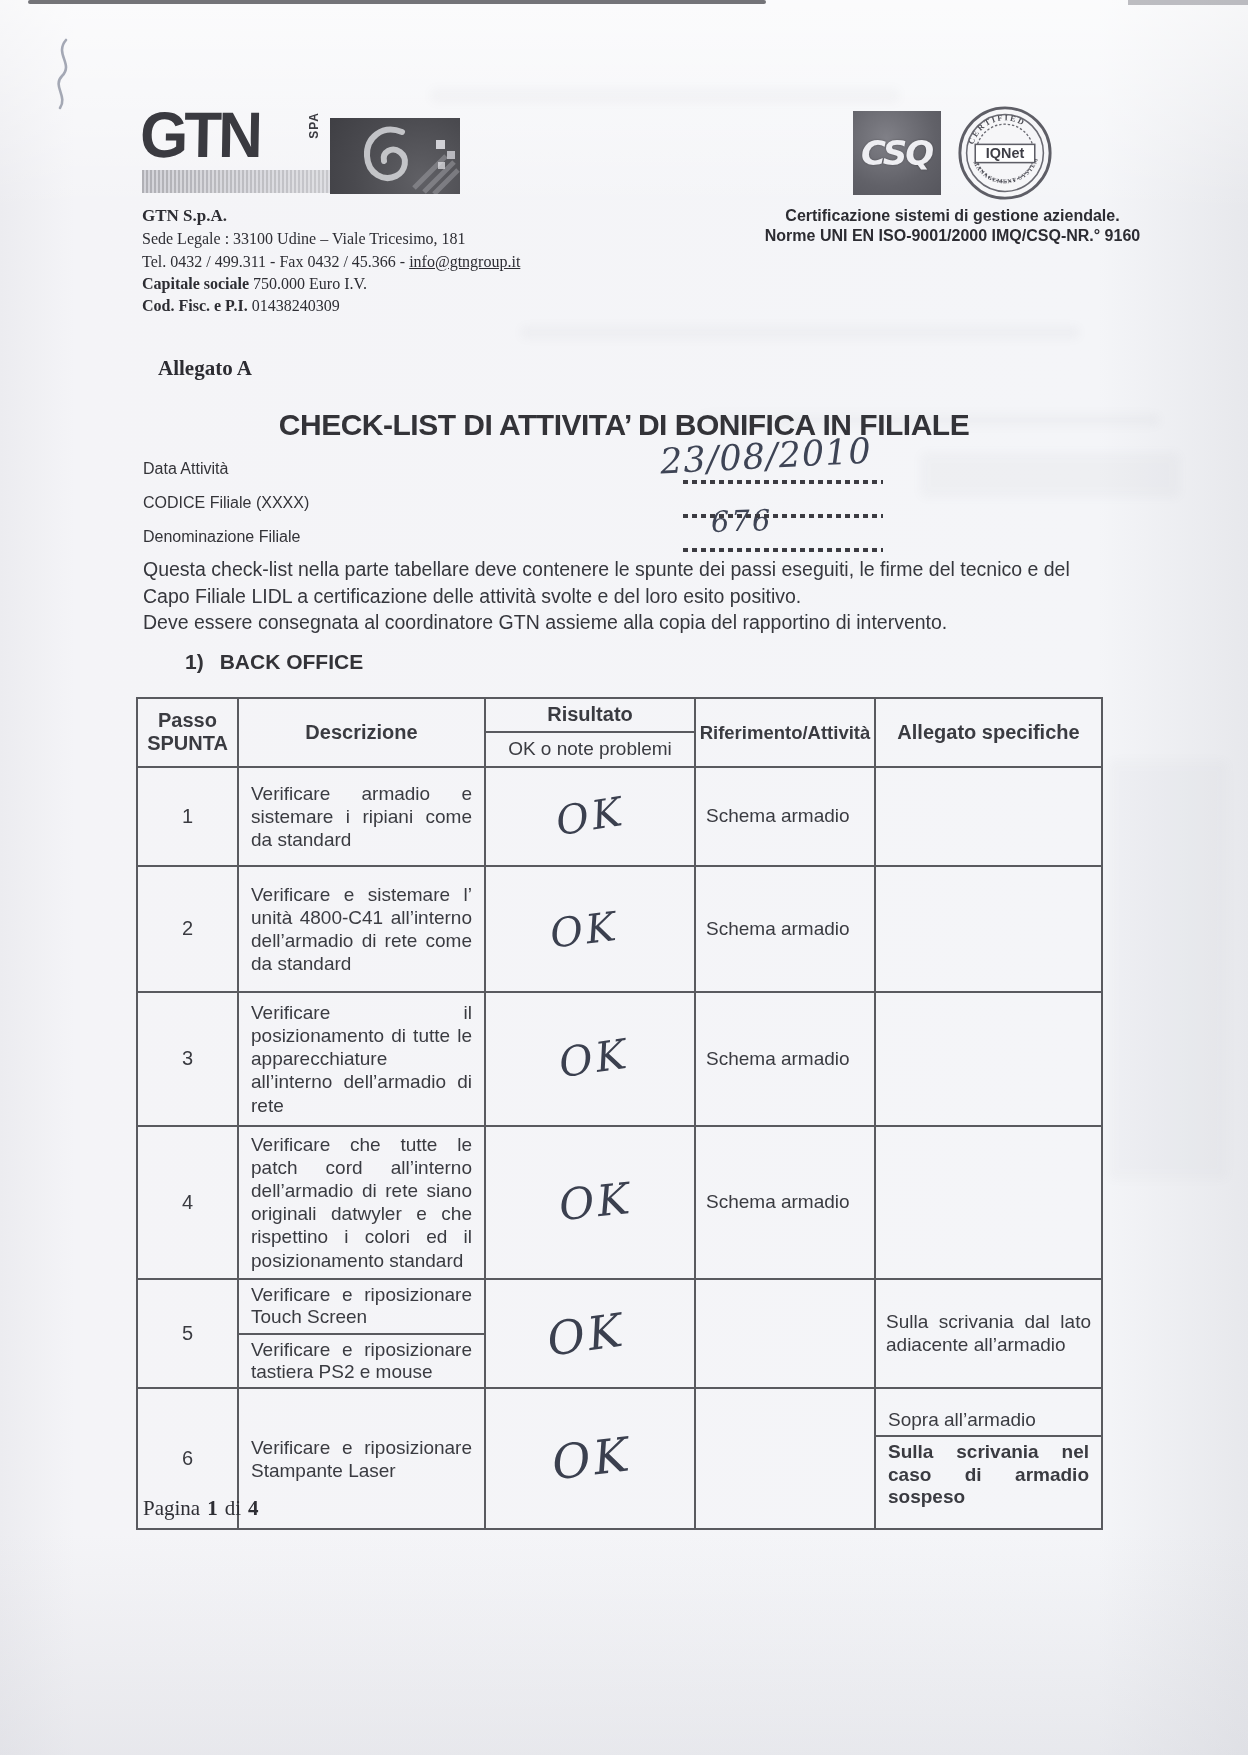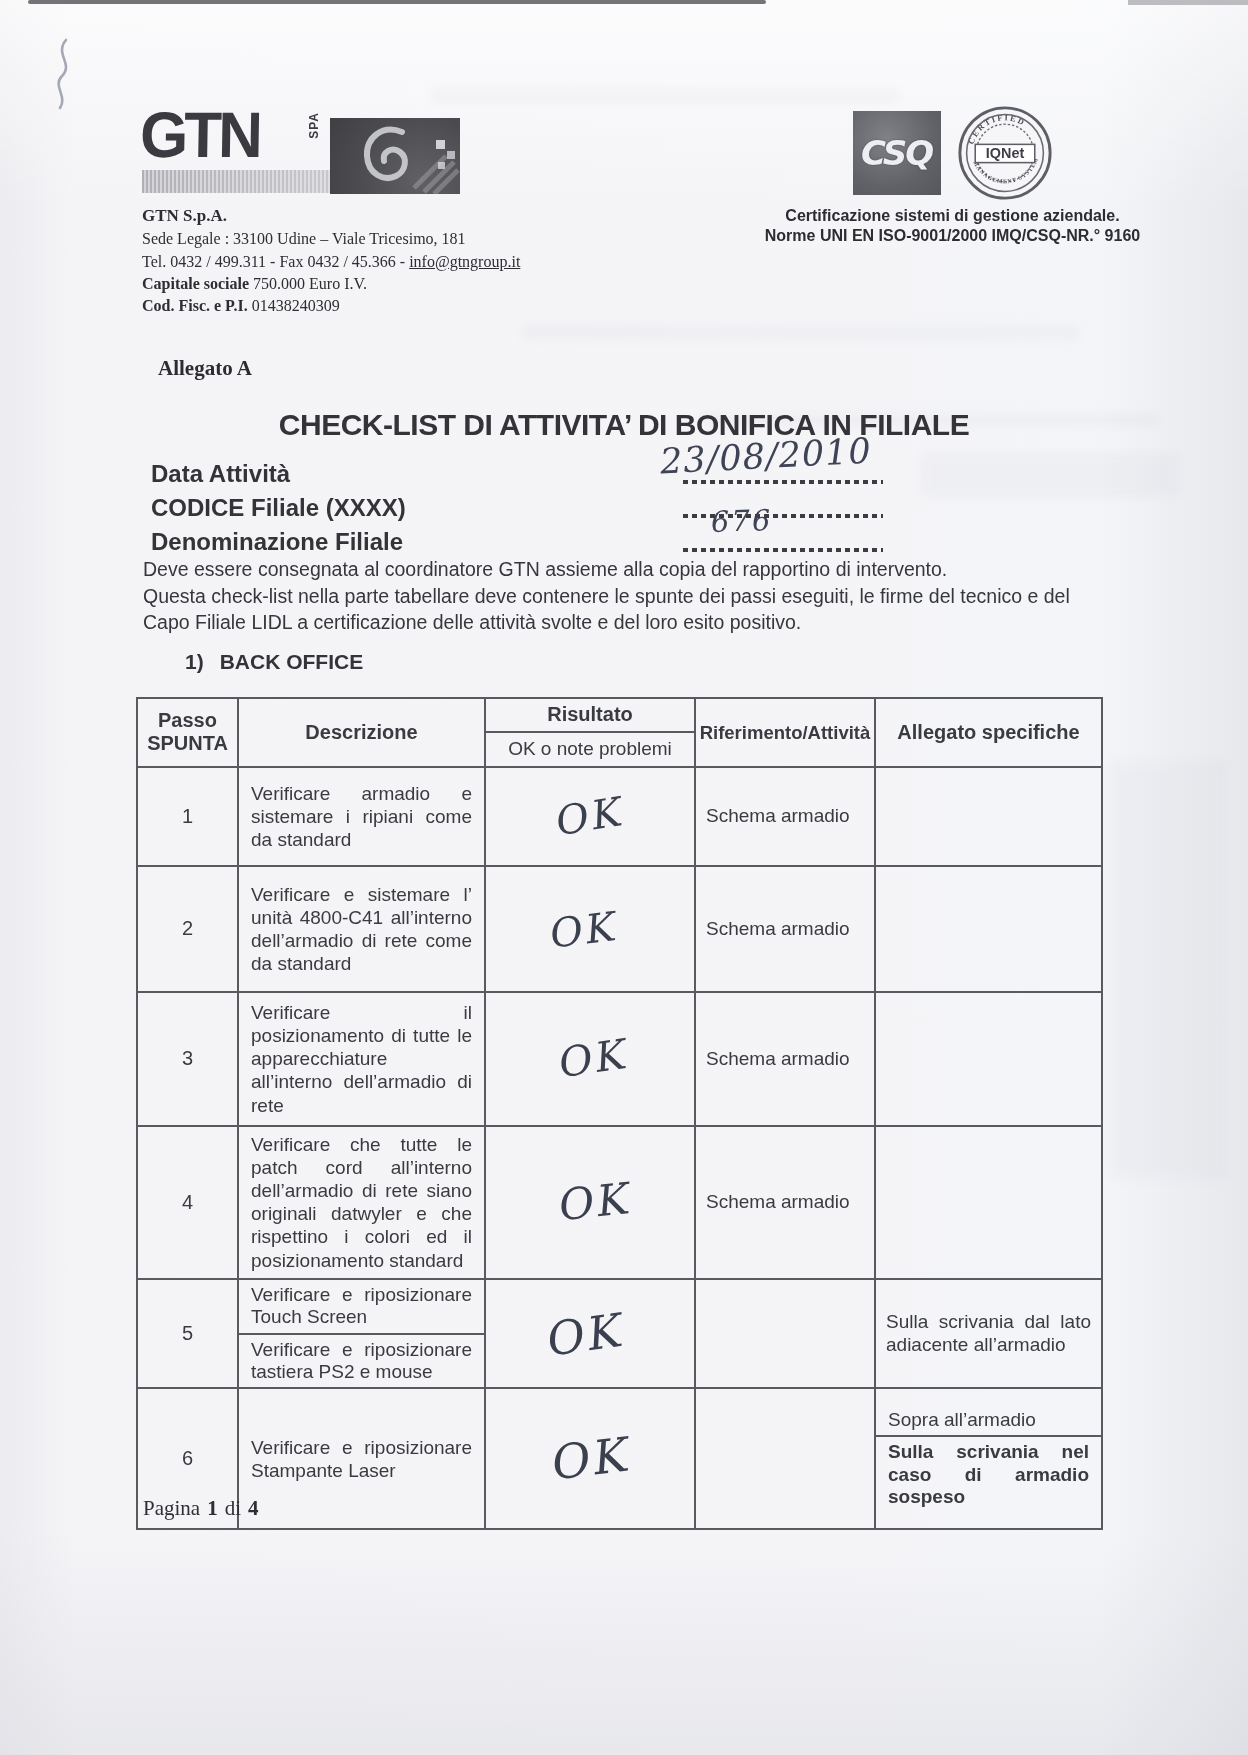--- a/index.html
+++ b/index.html
@@ -65,21 +65,21 @@
     font-size:16px; color:#2c2c32; line-height:1.22; }
 
   
   .attachment { position:absolute; left:158px; top:356px; font-family:"Liberation Serif", serif;
     font-weight:bold; font-size:21px; color:#2c2c32; }
   .doc-title { position:absolute; left:0; top:408px; width:1248px; text-align:center;
     font-weight:bold; font-size:30px; letter-spacing:-.5px; color:#333338; }
 
   .fields { position:absolute; left:143px; top:460px; width:965px; }
   .field-row { position:relative; height:34px; }
-  .field-label { font-weight:bold; font-size:24px; color:#333338;margin-left:8px; }
+  .field-label { font-weight:normal; font-size:16px; color:#333338; }
   .dotline { position:absolute; left:540px; top:20px; width:200px; height:4px;
     background:repeating-linear-gradient(90deg, #3c3c42 0 5px, transparent 5px 9px); }
 
   .hand { font-family:"DejaVu Serif", serif; font-style:italic; color:#3e4455; }
   .hand-date { position:absolute; left:517px; top:-24px; font-size:35px; letter-spacing:1px;
     transform:rotate(-3deg); }
   .hand-code { position:absolute; left:568px; top:10px; font-size:29px; letter-spacing:2px;
     transform:rotate(-2deg); }
 
   .intro { position:absolute; left:143px; top:556px; width:968px; font-size:19.5px;
@@ -211,22 +211,22 @@
       <span class="hand hand-code">676</span>
       <span class="dotline"></span>
     </div>
     <div class="field-row">
       <span class="field-label">Denominazione Filiale</span>
       <span class="dotline"></span>
     </div>
   </div>
 
   <div class="intro">
+    <div>Questa check-list nella parte tabellare deve contenere le spunte dei passi eseguiti, le firme del tecnico e del Capo Filiale LIDL a certificazione delle attività svolte e del loro esito positivo.</div>
     <div>Deve essere consegnata al coordinatore GTN assieme alla copia del rapportino di intervento.</div>
-    <div>Questa check-list nella parte tabellare deve contenere le spunte dei passi eseguiti, le firme del tecnico e del Capo Filiale LIDL a certificazione delle attività svolte e del loro esito positivo.</div>
   </div>
 
   <div class="section-heading">
     <span class="num">1)</span><span>BACK OFFICE</span>
   </div>
 
   <table class="checklist">
     <colgroup>
       <col style="width:101px">
         <col style="width:247px">

